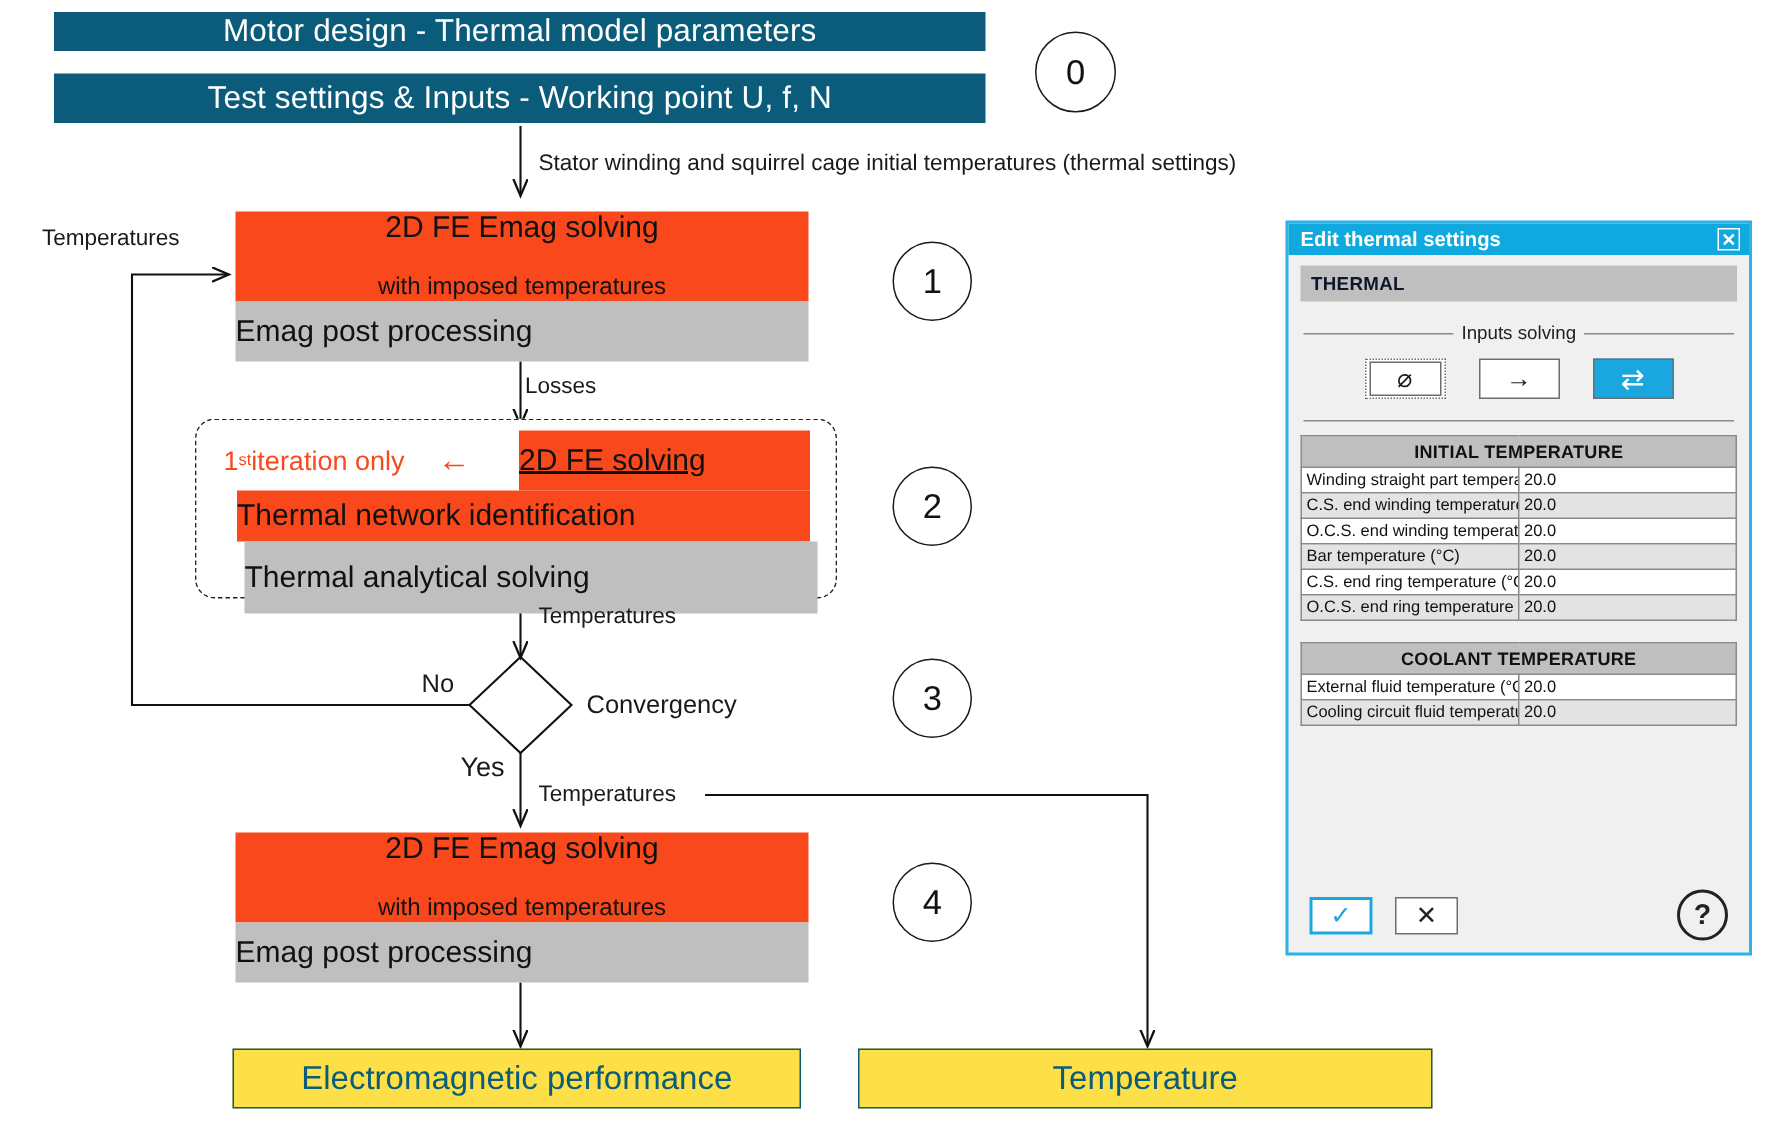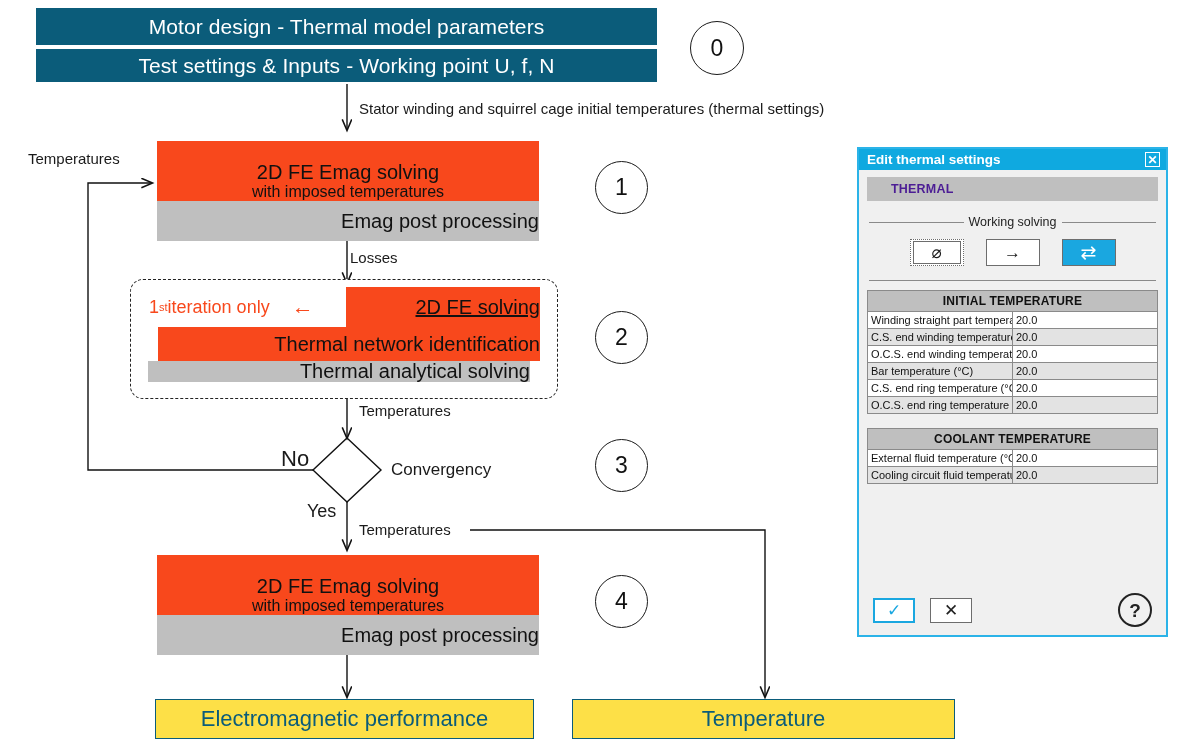--- a/index.html
+++ b/index.html
@@ -22,21 +22,21 @@
     color: #ffffff;
     display: flex; align-items: center; justify-content: center;
     font-size: 21px;
     letter-spacing: .1px;
   }
 
   
   .orange { background: #f8481c; }
   .grayband { background: #bfbfbf; }
   .band {
-    display: flex; align-items: center; justify-content: flex-end;
+    display: flex; align-items: center; justify-content: space-between;
     text-align: center; color: #111;
     line-height: 1.12;
   }
   .band .big { font-size: 20px; }
   .band .small { font-size: 16px; }
 
   
   .stepcircle {
     border: 1.6px solid #1a1a1a;
     border-radius: 50%;
@@ -94,24 +94,24 @@
   .dlg-close {
     width: 15px; height: 15px;
     border: 1.4px solid #ffffff;
     display: flex; align-items: center; justify-content: center;
     font-size: 12px; line-height: 1; font-weight: bold; color: #fff;
     box-sizing: border-box;
   }
   .dlg-body { padding: 7px 8px 0 8px; }
   .section-head {
     background: #bfbfbf;
-    color: #4c1d95;
+    color: #0f172a;
     font-size: 12.5px;
     font-weight: bold;
-    padding: 5px 24px;
+    padding: 5px 7px;
     letter-spacing: .2px;
   }
   .fieldset-label {
     display: flex; align-items: center;
     font-size: 12.5px; color: #222;
     margin: 14px 2px 0 2px;
     gap: 5px;
   }
   .fieldset-label .rule { flex: 1; height: 1px; background: #8a8a8a; }
 
@@ -205,21 +205,21 @@
       <path d="M347,655 L347,697" marker-end="url(#ah)"></path>
 
       <path d="M313,470 L88,470 L88,183 L152,183" marker-end="url(#ah)"></path>
 
       <path d="M470,530 L765,530 L765,697" marker-end="url(#ah)"></path>
 
       <path d="M347,438 L381,470 L347,502 L313,470 Z" stroke-width="1.4"></path>
     </g>
   </svg>
 
-  <div class="abs navybar" style="left:36px; top:8px; width:621px; height:37px;">
+  <div class="abs navybar" style="left:36px; top:8px; width:621px; height:26px;">
     <span>Motor design - Thermal model parameters</span>
   </div>
   <div class="abs navybar" style="left:36px; top:49px; width:621px; height:33px;">
     <span>Test settings &amp; Inputs - Working point U, f, N</span>
   </div>
 
   <div class="abs stepcircle" style="left:690px; top:21px; width:54px; height:54px;">
     <span>0</span>
   </div>
 
@@ -259,33 +259,33 @@
       </div>
     </div>
     <div class="abs band orange" style="left:215px; top:7px; width:194px; height:40px;text-decoration:underline;">
       <span class="big">2D FE solving</span>
     </div>
 
     <div class="abs band orange" style="left:27px; top:47px; width:382px; height:34px;">
       <span class="big">Thermal network identification</span>
     </div>
 
-    <div class="abs band grayband" style="left:17px; top:81px; width:382px; height:21px;">
+    <div class="abs band grayband" style="left:32px; top:81px; width:382px; height:48px;">
       <span class="big">Thermal analytical solving</span>
     </div>
   </div>
   <div class="abs stepcircle" style="left:595px; top:311px; width:53px; height:53px;">
     <span>2</span>
   </div>
 
   <div class="abs edgelabel" style="left:359px; top:402px;">
     <span>Temperatures</span>
   </div>
 
-  <div class="abs edgelabel" style="left:281px; top:446px; font-size:22px;">
+  <div class="abs edgelabel" style="left:281px; top:446px; font-size:17px;">
     <span>No</span>
   </div>
   <div class="abs edgelabel" style="left:391px; top:460px; font-size:17px;">
     <span>Convergency</span>
   </div>
   <div class="abs edgelabel" style="left:307px; top:501px; font-size:18px;">
     <span>Yes</span>
   </div>
   <div class="abs stepcircle" style="left:595px; top:439px; width:53px; height:53px;">
     <span>3</span>
@@ -323,21 +323,21 @@
     </div>
 
     <div class="dlg-body">
 
       <div class="section-head">
         <span>THERMAL</span>
       </div>
 
       <div class="fieldset-label">
         <span class="rule"></span>
-        <span>Working solving</span>
+        <span>Inputs solving</span>
         <span class="rule"></span>
       </div>
 
       <div class="togglerow">
         <div class="tgl dotted">
           <span class="inner" style="font-size:17px;">⌀</span>
         </div>
         <div class="tgl">
           <span style="font-size:17px;">→</span>
         </div>

